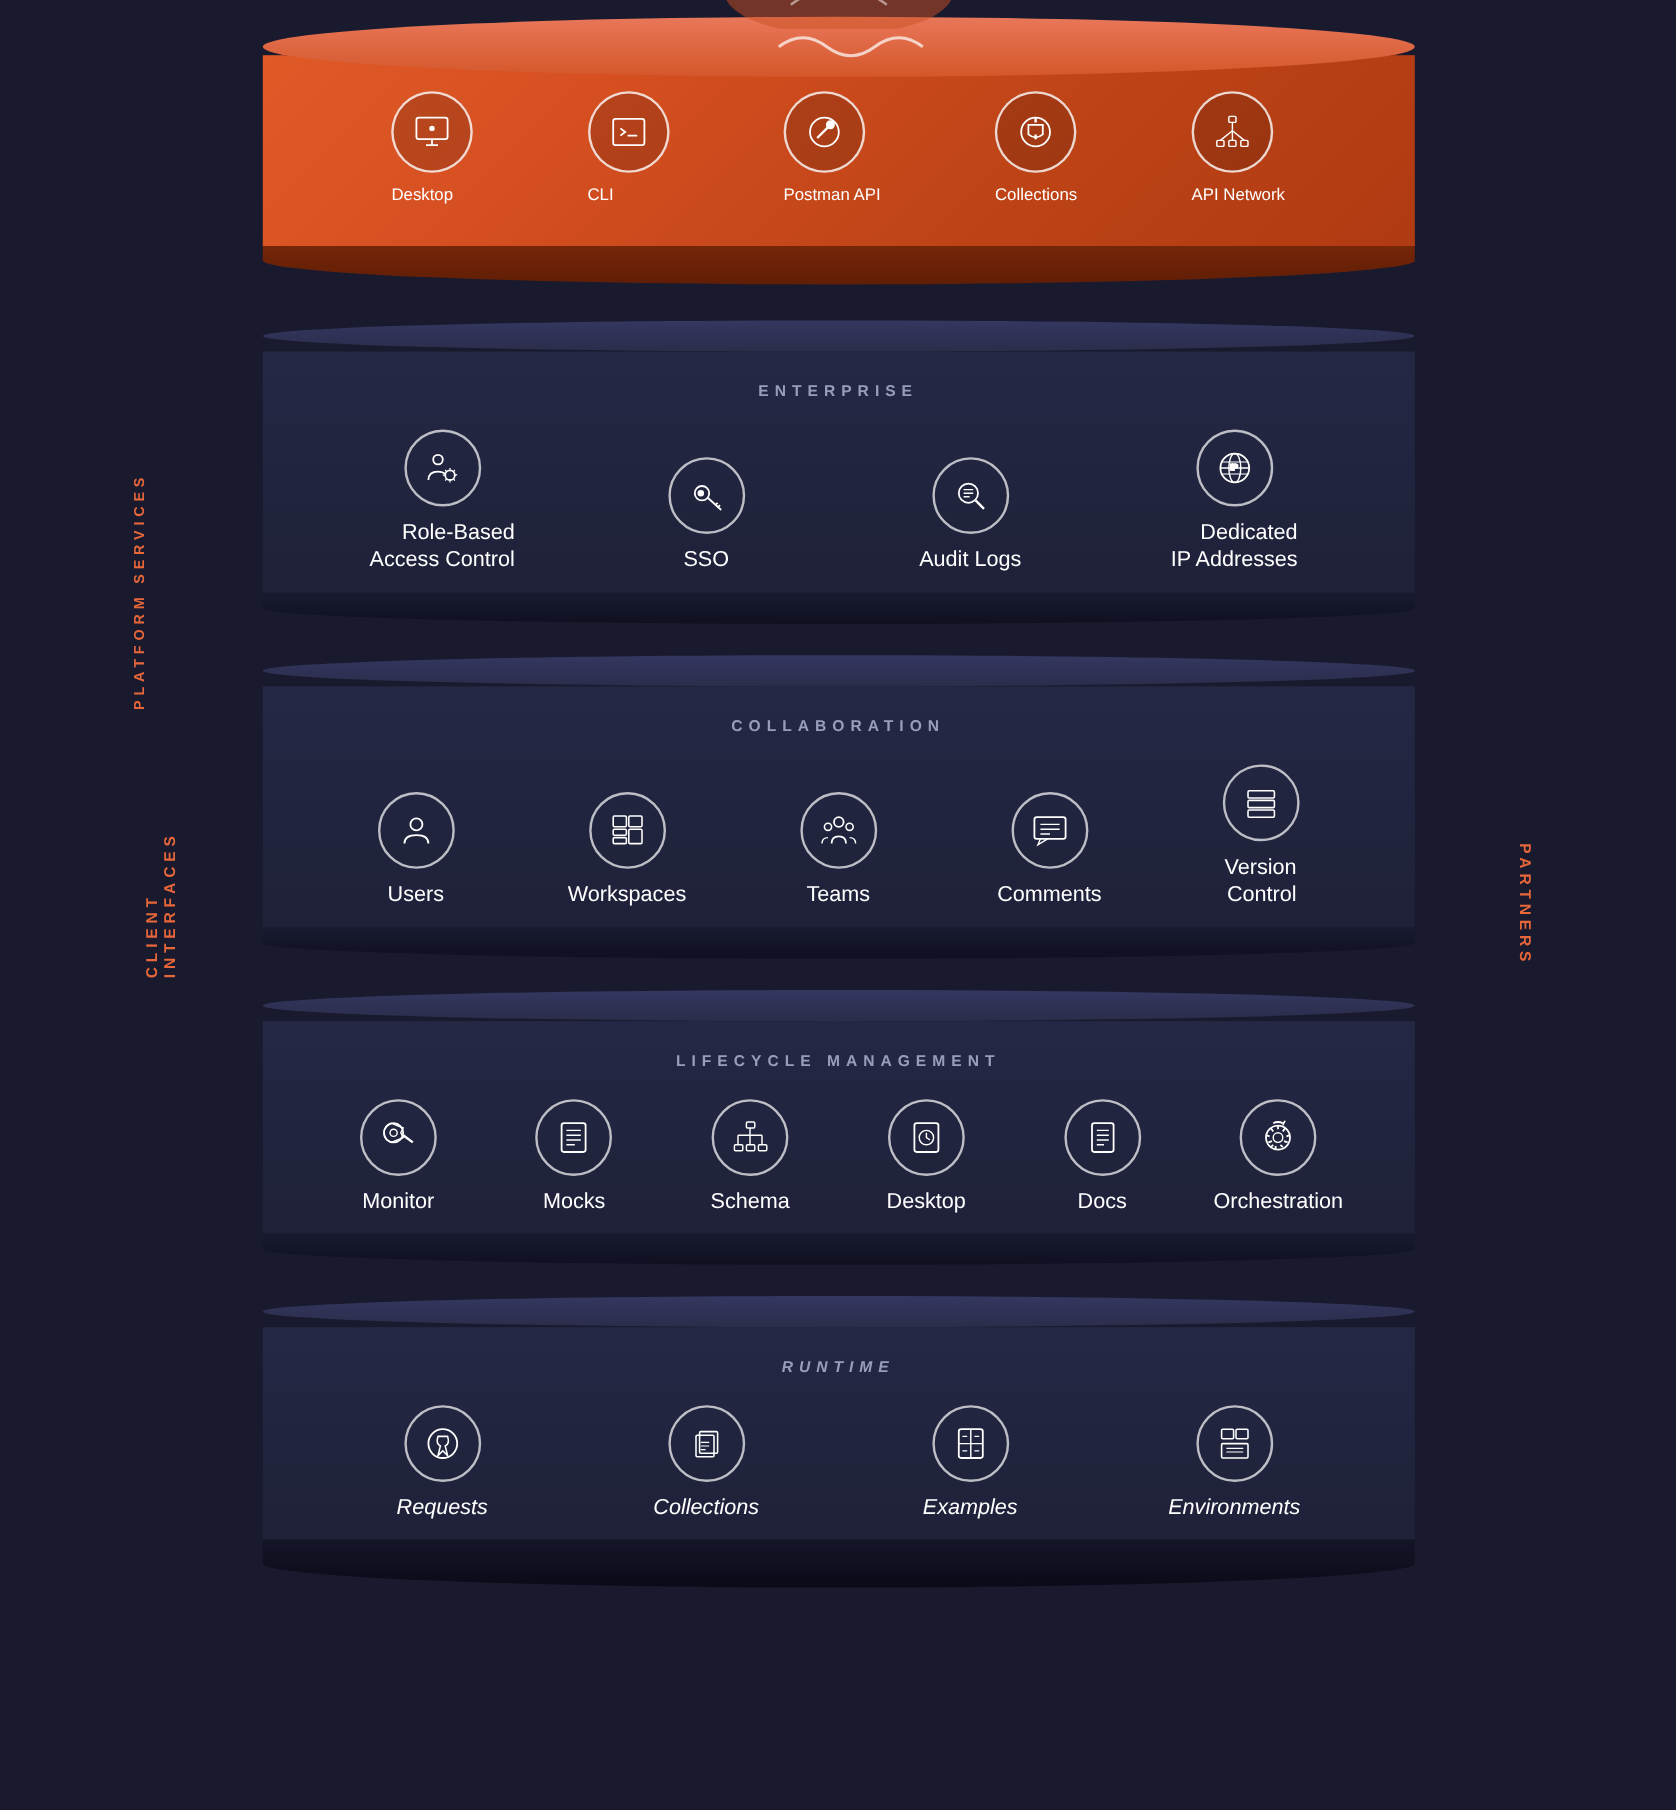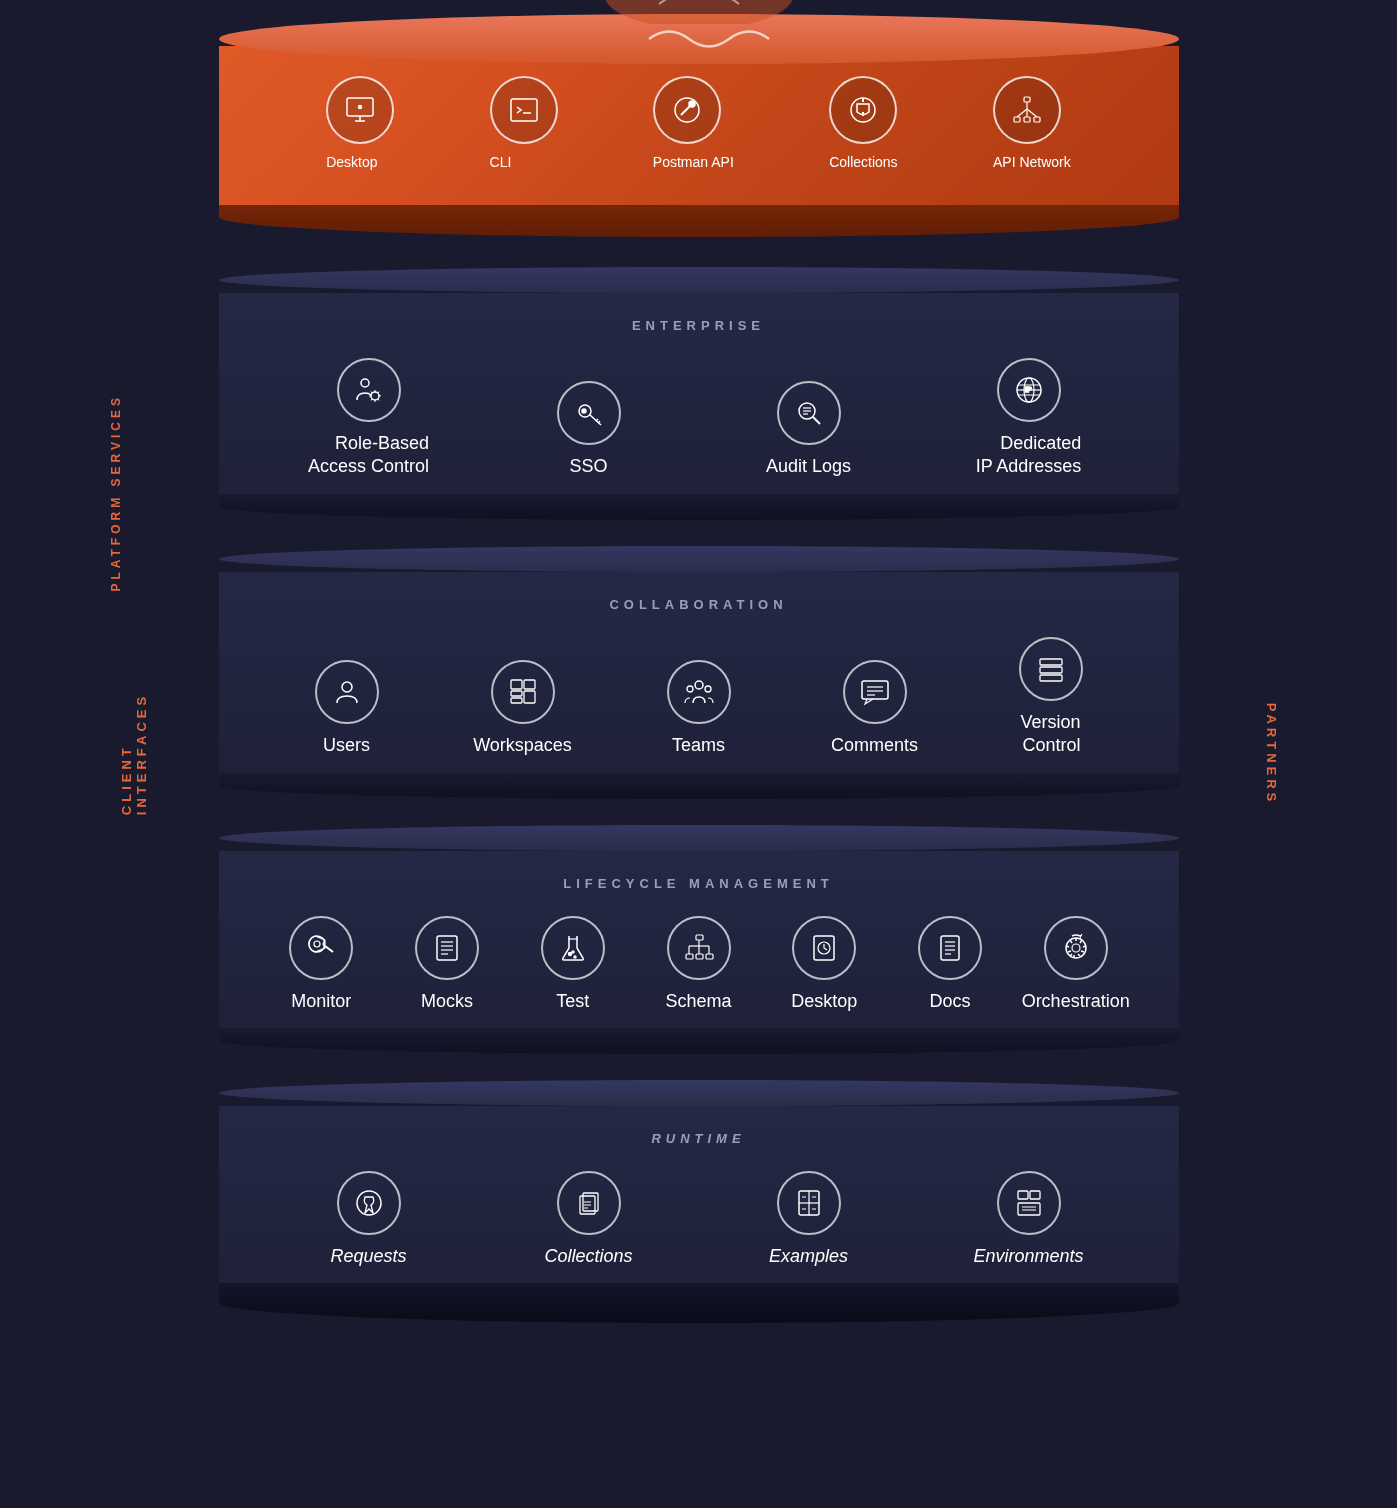--- a/index.html
+++ b/index.html
@@ -419,32 +419,20 @@
               <rect x="6" y="4" width="20" height="24" rx="2" stroke="white" stroke-width="1.5" fill="none"></rect>
               <line x1="10" y1="10" x2="22" y2="10" stroke="white" stroke-width="1.2"></line>
               <line x1="10" y1="14" x2="22" y2="14" stroke="white" stroke-width="1.2"></line>
               <line x1="10" y1="18" x2="22" y2="18" stroke="white" stroke-width="1.2"></line>
               <line x1="10" y1="22" x2="17" y2="22" stroke="white" stroke-width="1.2"></line>
             </svg>
           </div>
           <span class="icon-label">Mocks</span>
         </div>
 
-        <div class="icon-item">
-          <div class="icon-circle">
-            <svg viewBox="0 0 32 32">
-              <path d="M12 4 L12 16 L6 26 Q5 28 7 28 L25 28 Q27 28 26 26 L20 16 L20 4" stroke="white" stroke-width="1.5" fill="none"></path>
-              <line x1="11" y1="7" x2="21" y2="7" stroke="white" stroke-width="1.2"></line>
-              <circle cx="13" cy="22" r="1.5" fill="white"></circle>
-              <circle cx="18" cy="25" r="1" fill="white"></circle>
-              <circle cx="16" cy="20" r="1" fill="white"></circle>
-            </svg>
-          </div>
-          <span class="icon-label">Test</span>
-        </div>
 
         <div class="icon-item">
           <div class="icon-circle">
             <svg viewBox="0 0 32 32">
               <rect x="13" y="3" width="7" height="5" rx="1" stroke="white" stroke-width="1.2" fill="none"></rect>
               <rect x="3" y="22" width="7" height="5" rx="1" stroke="white" stroke-width="1.2" fill="none"></rect>
               <rect x="13" y="22" width="7" height="5" rx="1" stroke="white" stroke-width="1.2" fill="none"></rect>
               <rect x="23" y="22" width="7" height="5" rx="1" stroke="white" stroke-width="1.2" fill="none"></rect>
               <line x1="16" y1="8" x2="16" y2="14" stroke="white" stroke-width="1.2"></line>
               <line x1="6" y1="14" x2="26" y2="14" stroke="white" stroke-width="1.2"></line>

